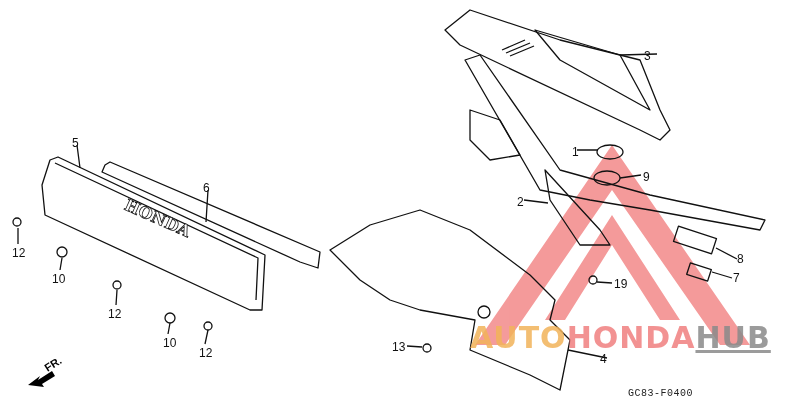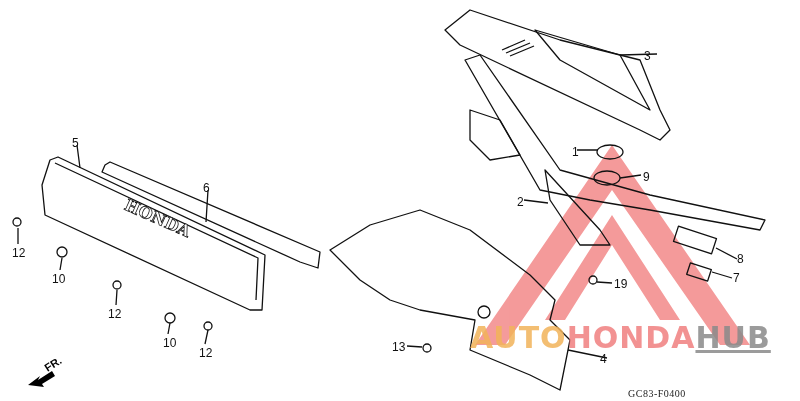--- a/index.html
+++ b/index.html
@@ -1,20 +1,20 @@
 <!DOCTYPE html>
 <html><head>
 <meta charset="utf-8">
 <style>
   html, body { margin:0; padding:0; background:#ffffff; }
   body { width:800px; height:401px; overflow:hidden; position:relative;
          font-family:"Liberation Sans", sans-serif; }
   #diagram { position:absolute; left:0; top:0; width:800px; height:401px; }
   .callout { position:absolute; font-size:12px; color:#111; line-height:12px; }
-  .code { position:absolute; left:628px; top:388px; font-family:Liberation Serif, serif;
+  .code { position:absolute; left:628px; top:388px; font-family:Liberation Mono, monospace;
           font-size:10px; letter-spacing:0.5px; color:#222; }
   .fr { position:absolute; left:44px; top:358px; font-weight:bold; font-size:11px;
         transform:rotate(-32deg); color:#000; }
   .wm { position:absolute; left:470px; top:320px; font-weight:bold; font-size:30px;
         letter-spacing:1px; font-family:"DejaVu Sans", sans-serif; opacity:0.85; }
   .wm .a { color:#f2b35a; } .wm .b { color:#f08080; } .wm .c { color:#8a8a8a;text-decoration:underline; }
 </style>
 </head>
 <body>
 

